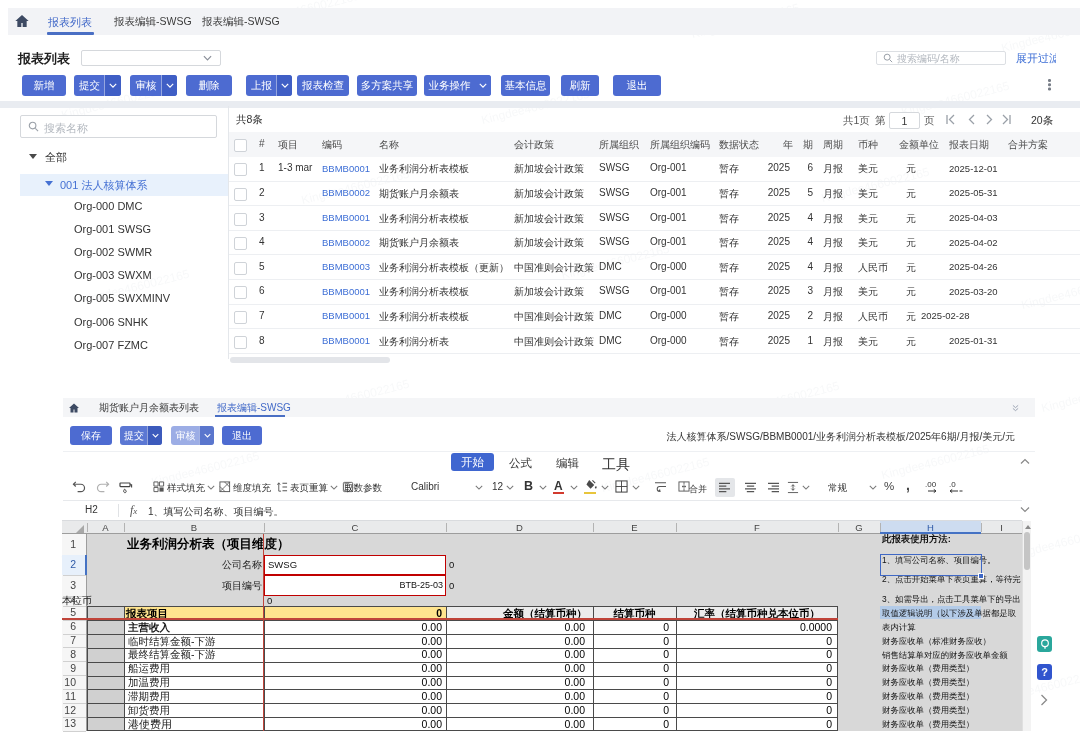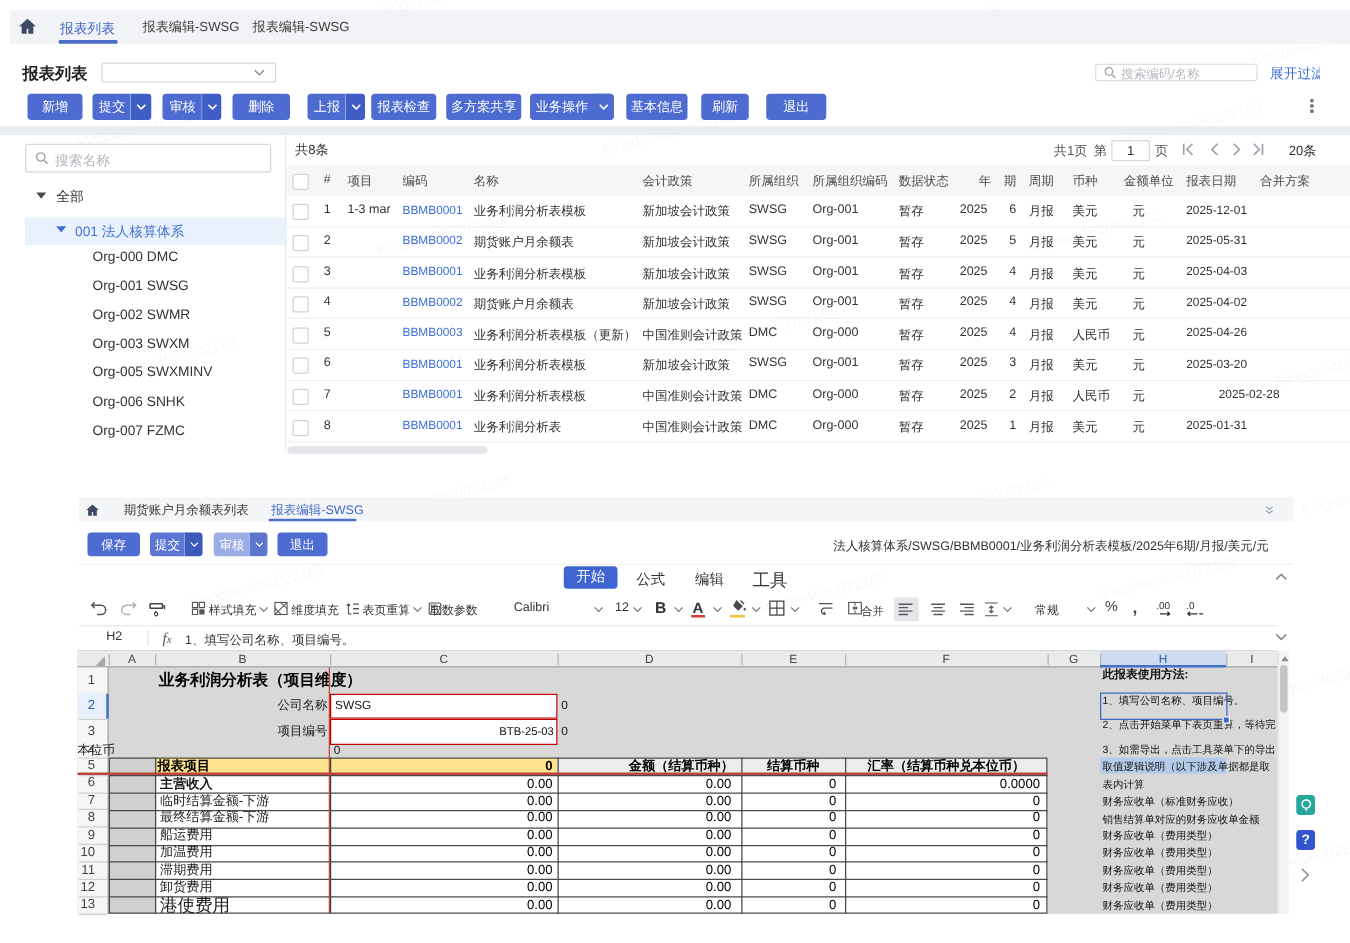--- a/index.html
+++ b/index.html
@@ -256,21 +256,21 @@
 <div class="ab" style="left:379px;top:309.9px;font-size:10px;color:#333;">业务利润分析表模板</div>
 <div class="ab" style="left:514px;top:309.9px;font-size:10px;color:#333;">中国准则会计政策</div>
 <div class="ab" style="left:599px;top:309.9px;font-size:10px;color:#333;">DMC</div>
 <div class="ab" style="left:650px;top:309.9px;font-size:10px;color:#333;">Org-000</div>
 <div class="ab" style="left:719px;top:309.9px;font-size:10px;color:#333;">暂存</div>
 <div class="ab" style="left:760px;top:309.9px;width:30px;text-align:right;font-size:10px;color:#333;">2025</div>
 <div class="ab" style="left:783px;top:309.9px;width:30px;text-align:right;font-size:10px;color:#333;">2</div>
 <div class="ab" style="left:823px;top:309.9px;font-size:10px;color:#333;">月报</div>
 <div class="ab" style="left:858px;top:309.9px;font-size:10px;color:#333;">人民币</div>
 <div class="ab" style="left:906px;top:309.9px;font-size:10px;color:#333;">元</div>
-<div class="ab" style="left:975px;top:310.4px;font-size:9.5px;color:#333;">2025-02-28</div>
+<div class="ab" style="left:921px;top:310.4px;font-size:9.5px;color:#333;">2025-02-28</div>
 <div class="ab" style="left:229px;top:352.8px;width:851px;height:1px;background:#edeff2;"></div>
 <div class="ab" style="left:234px;top:335.5px;width:13px;height:13px;border:1px solid #cfd3d8;border-radius:2px;background:#fff;box-sizing:border-box;"></div>
 <div class="ab" style="left:259px;top:334.5px;font-size:10px;color:#333;">8</div>
 <div class="ab" style="left:322px;top:335.0px;font-size:9.5px;color:#3e6fd6;">BBMB0001</div>
 <div class="ab" style="left:379px;top:334.5px;font-size:10px;color:#333;">业务利润分析表</div>
 <div class="ab" style="left:514px;top:334.5px;font-size:10px;color:#333;">中国准则会计政策</div>
 <div class="ab" style="left:599px;top:334.5px;font-size:10px;color:#333;">DMC</div>
 <div class="ab" style="left:650px;top:334.5px;font-size:10px;color:#333;">Org-000</div>
 <div class="ab" style="left:719px;top:334.5px;font-size:10px;color:#333;">暂存</div>
 <div class="ab" style="left:760px;top:334.5px;width:30px;text-align:right;font-size:10px;color:#333;">2025</div>
@@ -562,21 +562,21 @@
 <div class="ab" style="left:128px;top:688.9px;font-size:10.5px;line-height:15px;color:#1a1a1a;font-weight:normal;white-space:nowrap;">滞期费用</div>
 <div class="ab" style="left:242px;top:688.9px;width:200px;text-align:right;font-size:10.5px;line-height:15px;color:#000;font-weight:normal;white-space:nowrap;">0.00</div>
 <div class="ab" style="left:385px;top:688.9px;width:200px;text-align:right;font-size:10.5px;line-height:15px;color:#000;font-weight:normal;white-space:nowrap;">0.00</div>
 <div class="ab" style="left:469px;top:688.9px;width:200px;text-align:right;font-size:10.5px;line-height:15px;color:#000;font-weight:normal;white-space:nowrap;">0</div>
 <div class="ab" style="left:632px;top:688.9px;width:200px;text-align:right;font-size:10.5px;line-height:15px;color:#000;font-weight:normal;white-space:nowrap;">0</div>
 <div class="ab" style="left:128px;top:702.8px;font-size:10.5px;line-height:15px;color:#1a1a1a;font-weight:normal;white-space:nowrap;">卸货费用</div>
 <div class="ab" style="left:242px;top:702.8px;width:200px;text-align:right;font-size:10.5px;line-height:15px;color:#000;font-weight:normal;white-space:nowrap;">0.00</div>
 <div class="ab" style="left:385px;top:702.8px;width:200px;text-align:right;font-size:10.5px;line-height:15px;color:#000;font-weight:normal;white-space:nowrap;">0.00</div>
 <div class="ab" style="left:469px;top:702.8px;width:200px;text-align:right;font-size:10.5px;line-height:15px;color:#000;font-weight:normal;white-space:nowrap;">0</div>
 <div class="ab" style="left:632px;top:702.8px;width:200px;text-align:right;font-size:10.5px;line-height:15px;color:#000;font-weight:normal;white-space:nowrap;">0</div>
-<div class="ab" style="left:128px;top:716.7px;font-size:14px;line-height:15px;color:#1a1a1a;font-weight:normal;white-space:nowrap;">港使费用</div>
+<div class="ab" style="left:128px;top:716.7px;font-size:11px;line-height:15px;color:#1a1a1a;font-weight:normal;white-space:nowrap;">港使费用</div>
 <div class="ab" style="left:242px;top:716.7px;width:200px;text-align:right;font-size:10.5px;line-height:15px;color:#000;font-weight:normal;white-space:nowrap;">0.00</div>
 <div class="ab" style="left:385px;top:716.7px;width:200px;text-align:right;font-size:10.5px;line-height:15px;color:#000;font-weight:normal;white-space:nowrap;">0.00</div>
 <div class="ab" style="left:469px;top:716.7px;width:200px;text-align:right;font-size:10.5px;line-height:15px;color:#000;font-weight:normal;white-space:nowrap;">0</div>
 <div class="ab" style="left:632px;top:716.7px;width:200px;text-align:right;font-size:10.5px;line-height:15px;color:#000;font-weight:normal;white-space:nowrap;">0</div>
 <div class="ab" style="left:262.5px;top:533.5px;width:1.6px;height:197.5px;background:#c0443a;"></div>
 <div class="ab" style="left:62px;top:618.2px;width:776px;height:2px;background:#c0443a;"></div>
 <div class="ab" style="left:880px;top:521px;width:142px;height:210px;overflow:hidden;">
 <div class="ab" style="left:2px;top:11.2px;font-size:9.4px;line-height:14px;color:#111;font-weight:bold;white-space:nowrap;">此报表使用方法:</div>
 <div class="ab" style="left:2px;top:33.0px;font-size:8.4px;line-height:12px;color:#111;font-weight:normal;white-space:nowrap;">1、填写公司名称、项目编号。</div>
 <div class="ab" style="left:2px;top:51.5px;font-size:8.4px;line-height:12px;color:#111;font-weight:normal;white-space:nowrap;">2、点击开始菜单下表页重算，等待完</div>

